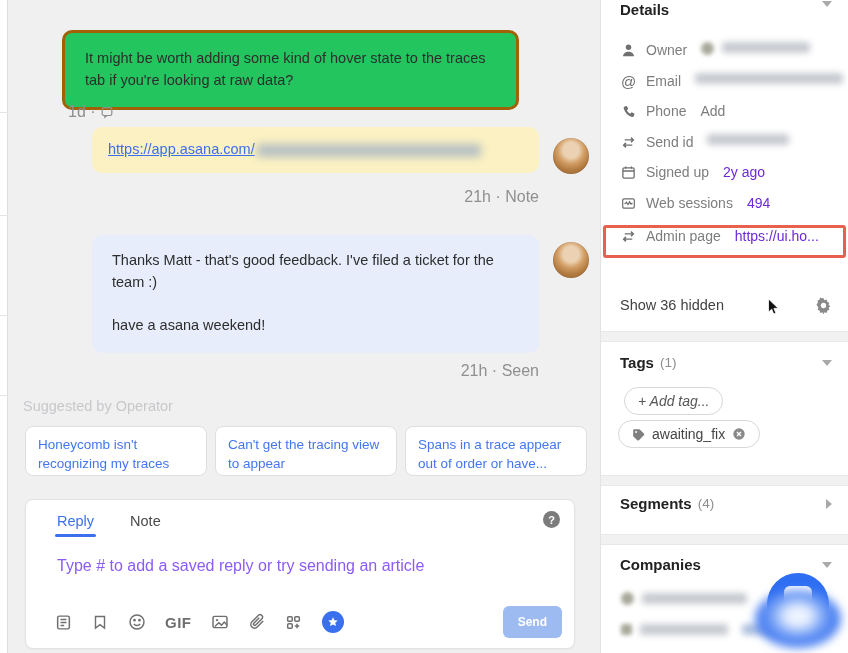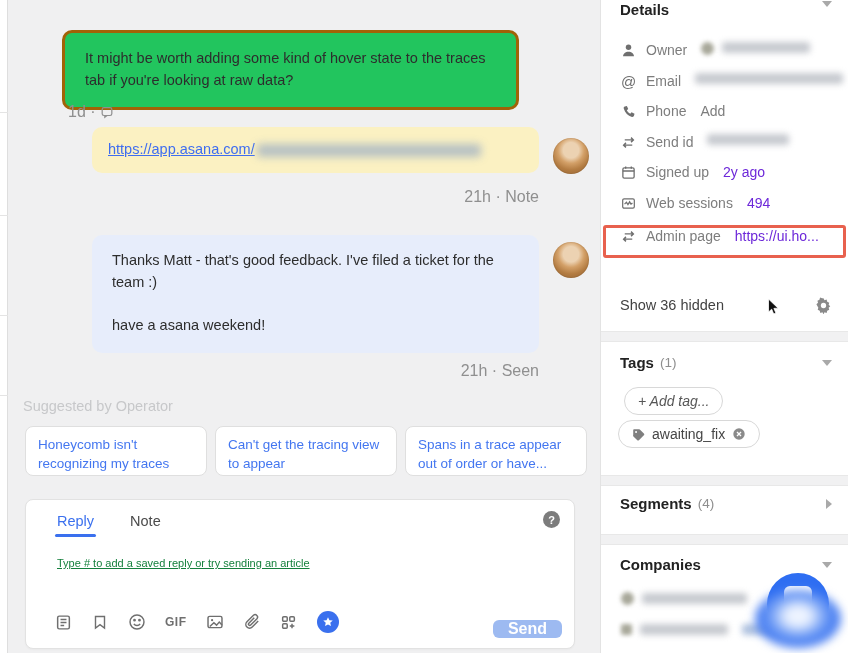--- a/index.html
+++ b/index.html
@@ -38,26 +38,26 @@
   .suggestions { position:absolute; left:17px; top:426px; width:562px; display:flex; gap:8px; }
   .suggestion-card { flex:1; background:#fff; border:1px solid #dfdfdf; border-radius:8px; padding:9px 12px; font-size:13.5px; line-height:1.4; color:#4376f0; height:50px; cursor:pointer; }
 
   
   .composer { position:absolute; left:17px; top:487px; width:550px; height:150px; background:#fff; border:1px solid #e2e2e2; border-radius:8px; box-shadow:0 1px 2px rgba(0,0,0,.03);margin-top:12px; }
   .composer .tabs { position:absolute; left:31px; top:13px; display:flex; gap:36px; font-size:14.5px; }
   .tab { color:#4a4a4a; cursor:pointer; padding-bottom:8px; position:relative; }
   .tab.active { color:#3a70ee; }
   .tab.active::after { content:""; position:absolute; left:-2px; right:-2px; bottom:0; height:3px; background:#3a70ee; border-radius:2px; }
   .help-badge { position:absolute; right:14px; top:11px; width:17px; height:17px; border-radius:50%; background:#7c7c7c; color:#fff; font-size:11px; font-weight:bold; display:flex; align-items:center; justify-content:center; cursor:pointer; }
-  .composer .placeholder { position:absolute; left:31px; top:57px; font-size:11px; color:#15803d;text-decoration:underline; }
+  .composer .placeholder { position:absolute; left:31px; top:57px; font-size:16px; color:#8b5cf6; }
   .composer .toolbar { position:absolute; left:28px; bottom:15px; display:flex; align-items:center; gap:19px; color:#6f6f6f; }
   .toolbar .ticon { width:18px; height:18px; display:flex; align-items:center; justify-content:center; cursor:pointer; }
-  .gif-label { font-size:12px; font-weight:bold; color:#6f6f6f; letter-spacing:.5px; cursor:pointer; }
+  .gif-label { font-size:15px; font-weight:bold; color:#6f6f6f; letter-spacing:.5px; cursor:pointer; }
   .star-circle { width:22px; height:22px; border-radius:50%; background:#3a70ee; display:flex; align-items:center; justify-content:center; cursor:pointer; }
-  .send-btn { position:absolute; right:12px; bottom:10px; background:#9dbaf1; color:#fff; font-weight:bold; font-size:16px; border:none; border-radius:6px; padding:0 15px; cursor:pointer; }
+  .send-btn { position:absolute; right:12px; bottom:10px; background:#9dbaf1; color:#fff; font-weight:bold; font-size:12px; border:none; border-radius:6px; padding:9px 15px; cursor:pointer; }
 
   
   .sidebar { position:absolute; left:600px; top:0; width:248px; height:653px; background:#fff; border-left:1px solid #e3e3e3; }
   .section-title { font-weight:bold; font-size:15px; color:#222; }
   .count { font-size:13.5px; color:#8e8e8e; font-weight:normal; margin-left:6px; }
   .caret-down { width:0; height:0; border-left:5px solid transparent; border-right:5px solid transparent; border-top:6px solid #a9a9a9; display:inline-block; cursor:pointer; }
   .caret-right { width:0; height:0; border-top:5px solid transparent; border-bottom:5px solid transparent; border-left:6px solid #a9a9a9; display:inline-block; cursor:pointer; }
 
   .details-header { position:absolute; left:19px; top:1px; right:16px; display:flex; align-items:flex-start; justify-content:space-between; }
   .detail-rows { position:absolute; left:0; top:42px; width:100%; }

